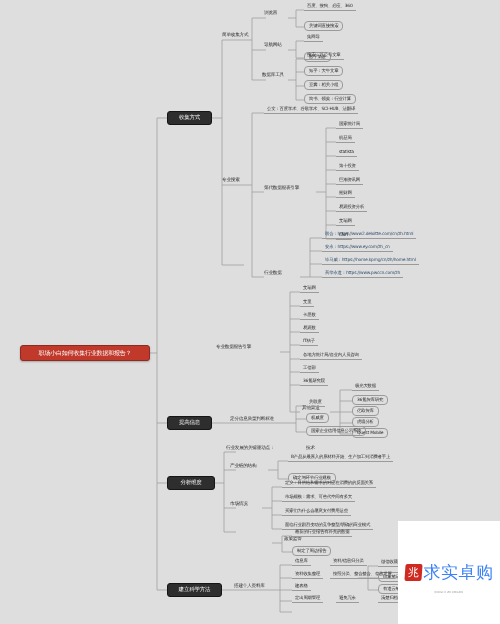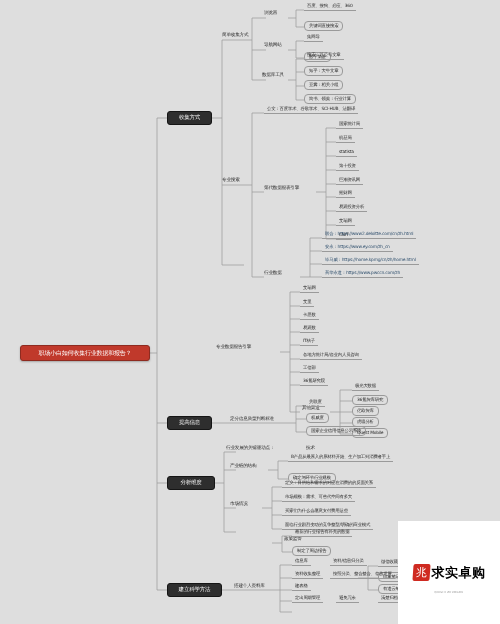--- a/index.html
+++ b/index.html
@@ -85,23 +85,23 @@
     width:17px;height:17px;
     background:#cf2a21;
     border-radius:2px;
     color:#fff;
     font-size:11px;
     font-family:"DejaVu Serif","Liberation Serif",serif;
     display:flex;align-items:center;justify-content:center;
     transform:skewX(-4deg);
   }
   .wm-txt{
-    color:#000000;
-    font-size:13px;
-    font-weight:bold;
+    color:#3b82f6;
+    font-size:17px;
+    font-weight:normal;
     font-family:"DejaVu Serif","Liberation Serif",serif;
     letter-spacing:0.5px;
   }
   .wm-sub{
     position:absolute;
     bottom:30px;left:0;right:0;
     text-align:center;
     font-size:2.6px;
     color:#888;
     letter-spacing:.4px;

